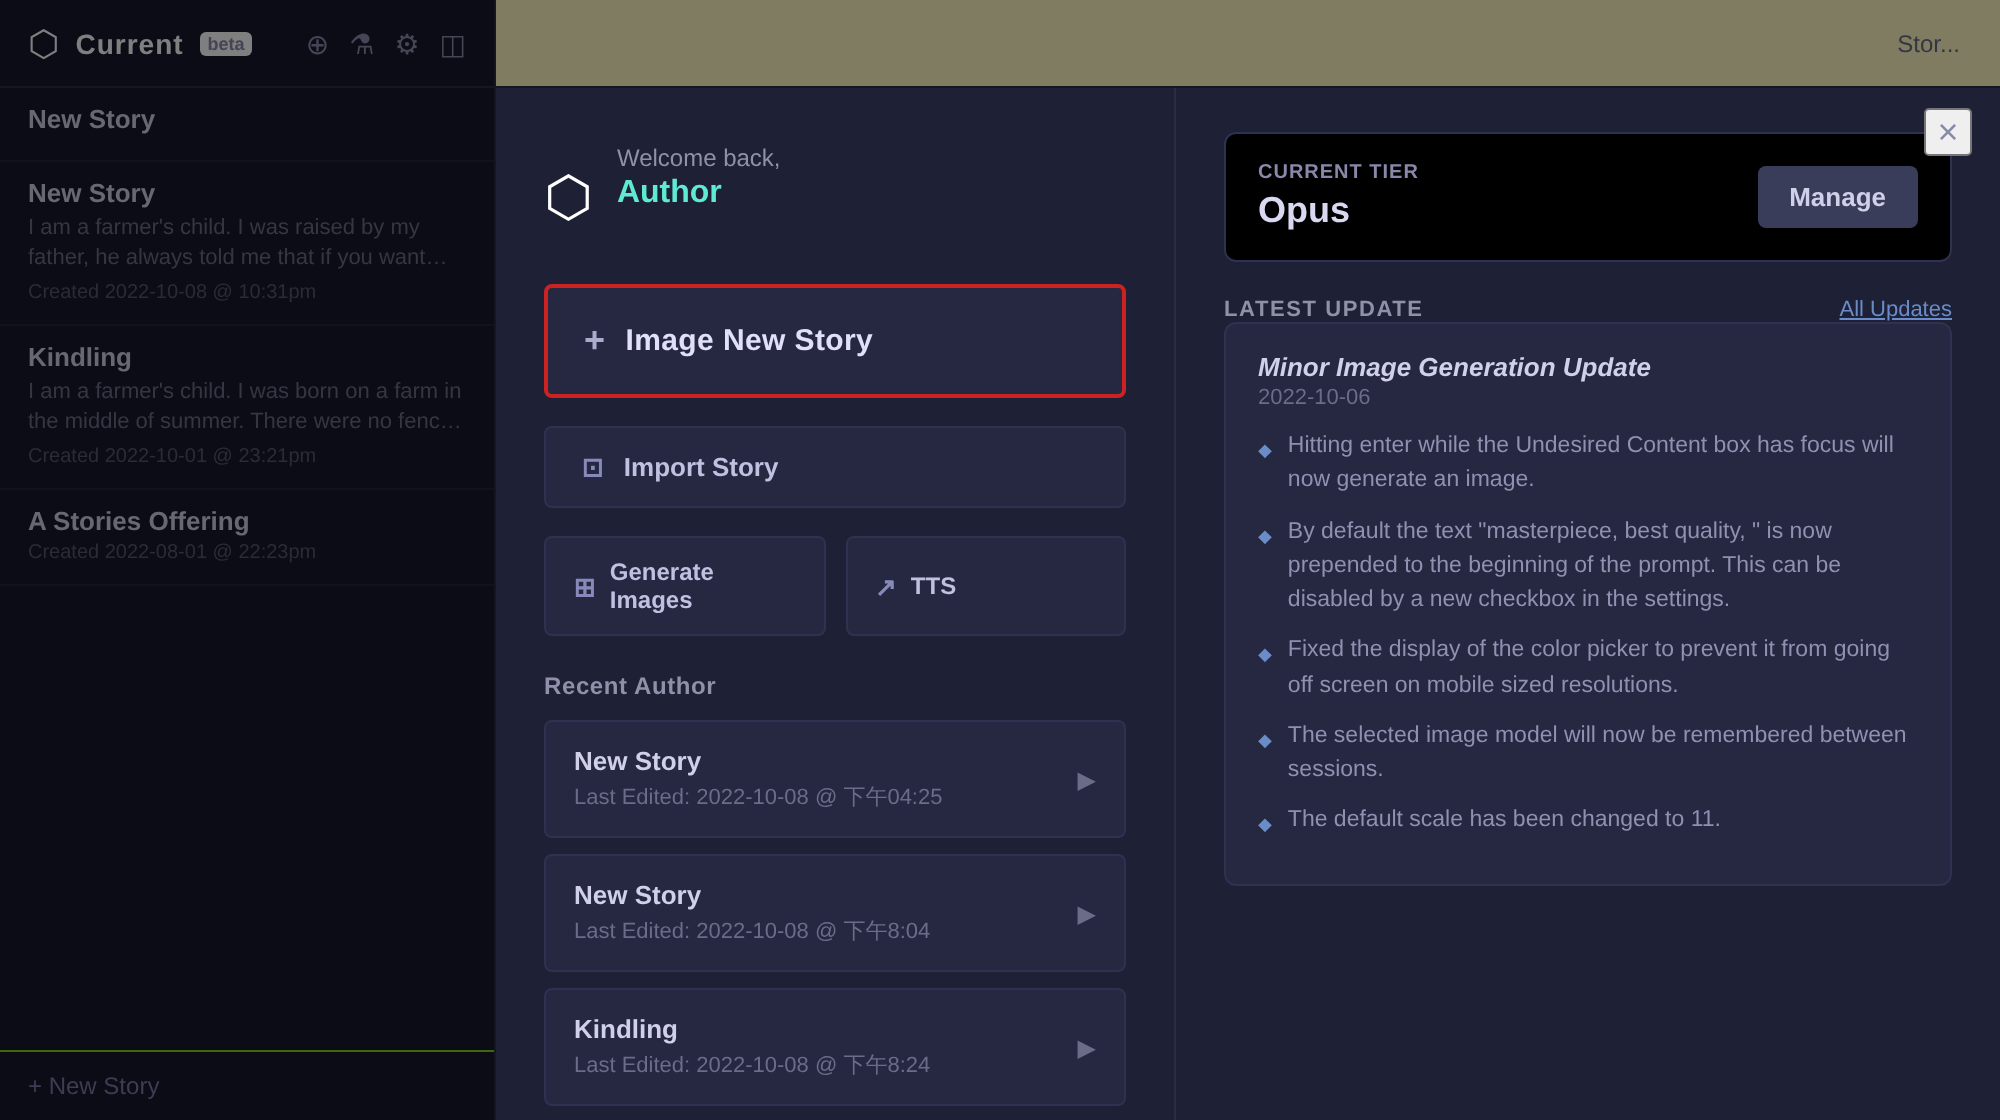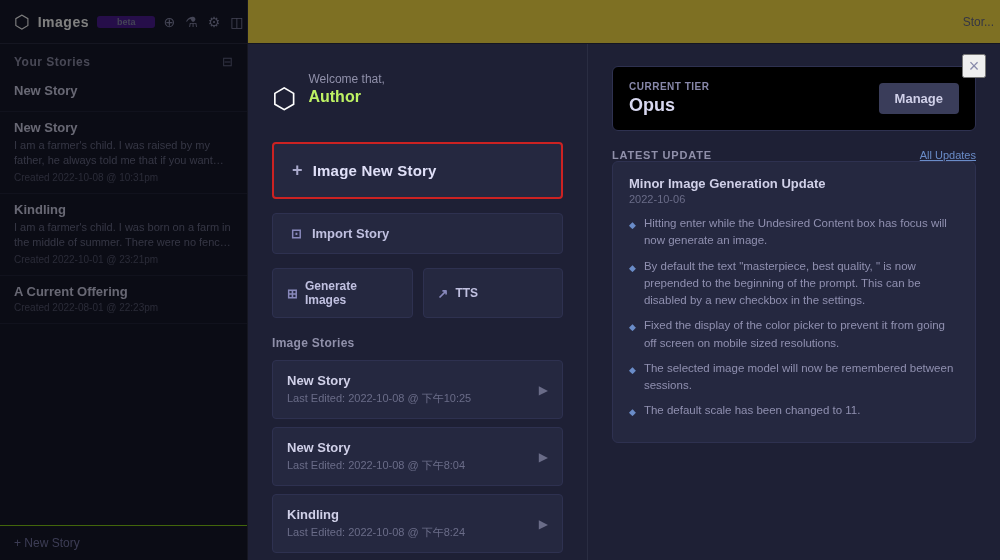--- a/index.html
+++ b/index.html
@@ -36,24 +36,24 @@
       color: #fff;
       font-size: 18px;
     }
     .app-name {
       color: #fff;
       font-size: 14px;
       font-weight: 600;
       letter-spacing: 0.5px;
     }
     .beta-badge {
-      background: #4c1d95;
+      background: #ffffff;
       color: #8888aa;
       font-size: 9px;
-      padding: 1px 20px;
+      padding: 1px 4px;
       border-radius: 3px;
       font-weight: 600;
     }
     .header-icons {
       margin-left: auto;
       display: flex;
       gap: 10px;
       color: #888aaa;
       font-size: 14px;
     }
@@ -110,24 +110,25 @@
       border-top: 1px solid #84cc16;
       margin-top: auto;
     }
 
     
     .topbar-right {
       position: absolute;
       right: 0; top: 0;
       width: 752px;
       height: 44px;
-      background: #fde047;
+      background: #fef9c3;
       display: flex;
       align-items: center;
       justify-content: flex-end;
+      padding-right: 14px;
       border-bottom: 1px solid #2a2d42;
     }
     .topbar-right-label {
       color: #6a6c88;
       font-size: 12px;
       margin-right: 6px;
     }
 
     
     .modal-overlay {
@@ -176,21 +177,21 @@
       display: flex;
       align-items: center;
       justify-content: center;
     }
     .welcome-text {
       color: #9090aa;
       font-size: 12px;
       margin-bottom: 2px;
     }
     .author-name {
-      color: #bef264;
+      color: #5eead4;
       font-size: 16px;
       font-weight: 700;
       margin-bottom: 18px;
     }
     .welcome-row {
       display: flex;
       align-items: center;
       margin-bottom: 18px;
     }
     .welcome-texts {}
@@ -341,20 +342,21 @@
       color: #6a8cc8;
       font-size: 11px;
       cursor: pointer;
       text-decoration: underline;
     }
     .update-title {
       color: #d0d0e8;
       font-size: 13px;
       font-weight: 700;
       margin-bottom: 2px;
+      font-style: italic;
     }
     .update-date {
       color: #6a6c88;
       font-size: 11px;
       margin-bottom: 10px;
     }
     .update-item {
       display: flex;
       gap: 8px;
       margin-bottom: 8px;
@@ -374,69 +376,65 @@
       border-radius: 6px;
       padding: 14px 16px;
     }
   </style>
 </head>
 <body>
 
 <div class="sidebar">
   <div class="sidebar-header">
     <span class="logo-icon">⬡</span>
-    <span class="app-name">Images</span>
+    <span class="app-name">Current</span>
     <span class="beta-badge">beta</span>
     <div class="header-icons">
       <span>⊕</span>
       <span>⚗</span>
       <span>⚙</span>
       <span>◫</span>
     </div>
   </div>
-  <div class="stories-label-row">
-    <span class="stories-label">Your Stories</span>
-    <span class="filter-icon">⊟</span>
-  </div>
 
   <div class="story-item">
     <div class="story-title">New Story</div>
   </div>
   <div class="story-item">
     <div class="story-title">New Story</div>
     <div class="story-excerpt">I am a farmer's child. I was raised by my father, he always told me that if you want something c...</div>
     <div class="story-date">Created 2022-10-08 @ 10:31pm</div>
   </div>
   <div class="story-item">
     <div class="story-title">Kindling</div>
     <div class="story-excerpt">I am a farmer's child. I was born on a farm in the middle of summer. There were no fences around...</div>
     <div class="story-date">Created 2022-10-01 @ 23:21pm</div>
   </div>
   <div class="story-item">
-    <div class="story-title">A Current Offering</div>
+    <div class="story-title">A Stories Offering</div>
     <div class="story-date">Created 2022-08-01 @ 22:23pm</div>
   </div>
 
   <div class="new-story-btn">+ New Story</div>
 </div>
 
 <div class="topbar-right">
   <span class="topbar-right-label">Stor...</span>
 </div>
 
 <div class="modal-overlay"></div>
 
 <div class="modal">
   <button class="modal-close">×</button>
 
   <div class="modal-left">
     <div class="welcome-row">
       <span style="font-size:28px; color:#fff; margin-right:12px;">⬡</span>
       <div class="welcome-texts">
-        <div class="welcome-text">Welcome that,</div>
+        <div class="welcome-text">Welcome back,</div>
         <div class="author-name">Author</div>
       </div>
     </div>
 
     <div class="create-story-btn">
       <span class="create-story-plus">+</span>
       <span>Image New Story</span>
     </div>
 
     <div class="import-story-btn">
@@ -448,26 +446,26 @@
       <div class="tool-btn">
         <span class="tool-icon">⊞</span>
         <span>Generate Images</span>
       </div>
       <div class="tool-btn">
         <span class="tool-icon">↗</span>
         <span>TTS</span>
       </div>
     </div>
 
-    <div class="recent-label">Image Stories</div>
+    <div class="recent-label">Recent Author</div>
 
     <div class="recent-item">
       <div>
         <div class="recent-item-title">New Story</div>
-        <div class="recent-item-date">Last Edited: 2022-10-08 @ 下午10:25</div>
+        <div class="recent-item-date">Last Edited: 2022-10-08 @ 下午04:25</div>
       </div>
       <span class="recent-arrow">▶</span>
     </div>
     <div class="recent-item">
       <div>
         <div class="recent-item-title">New Story</div>
         <div class="recent-item-date">Last Edited: 2022-10-08 @ 下午8:04</div>
       </div>
       <span class="recent-arrow">▶</span>
     </div>

